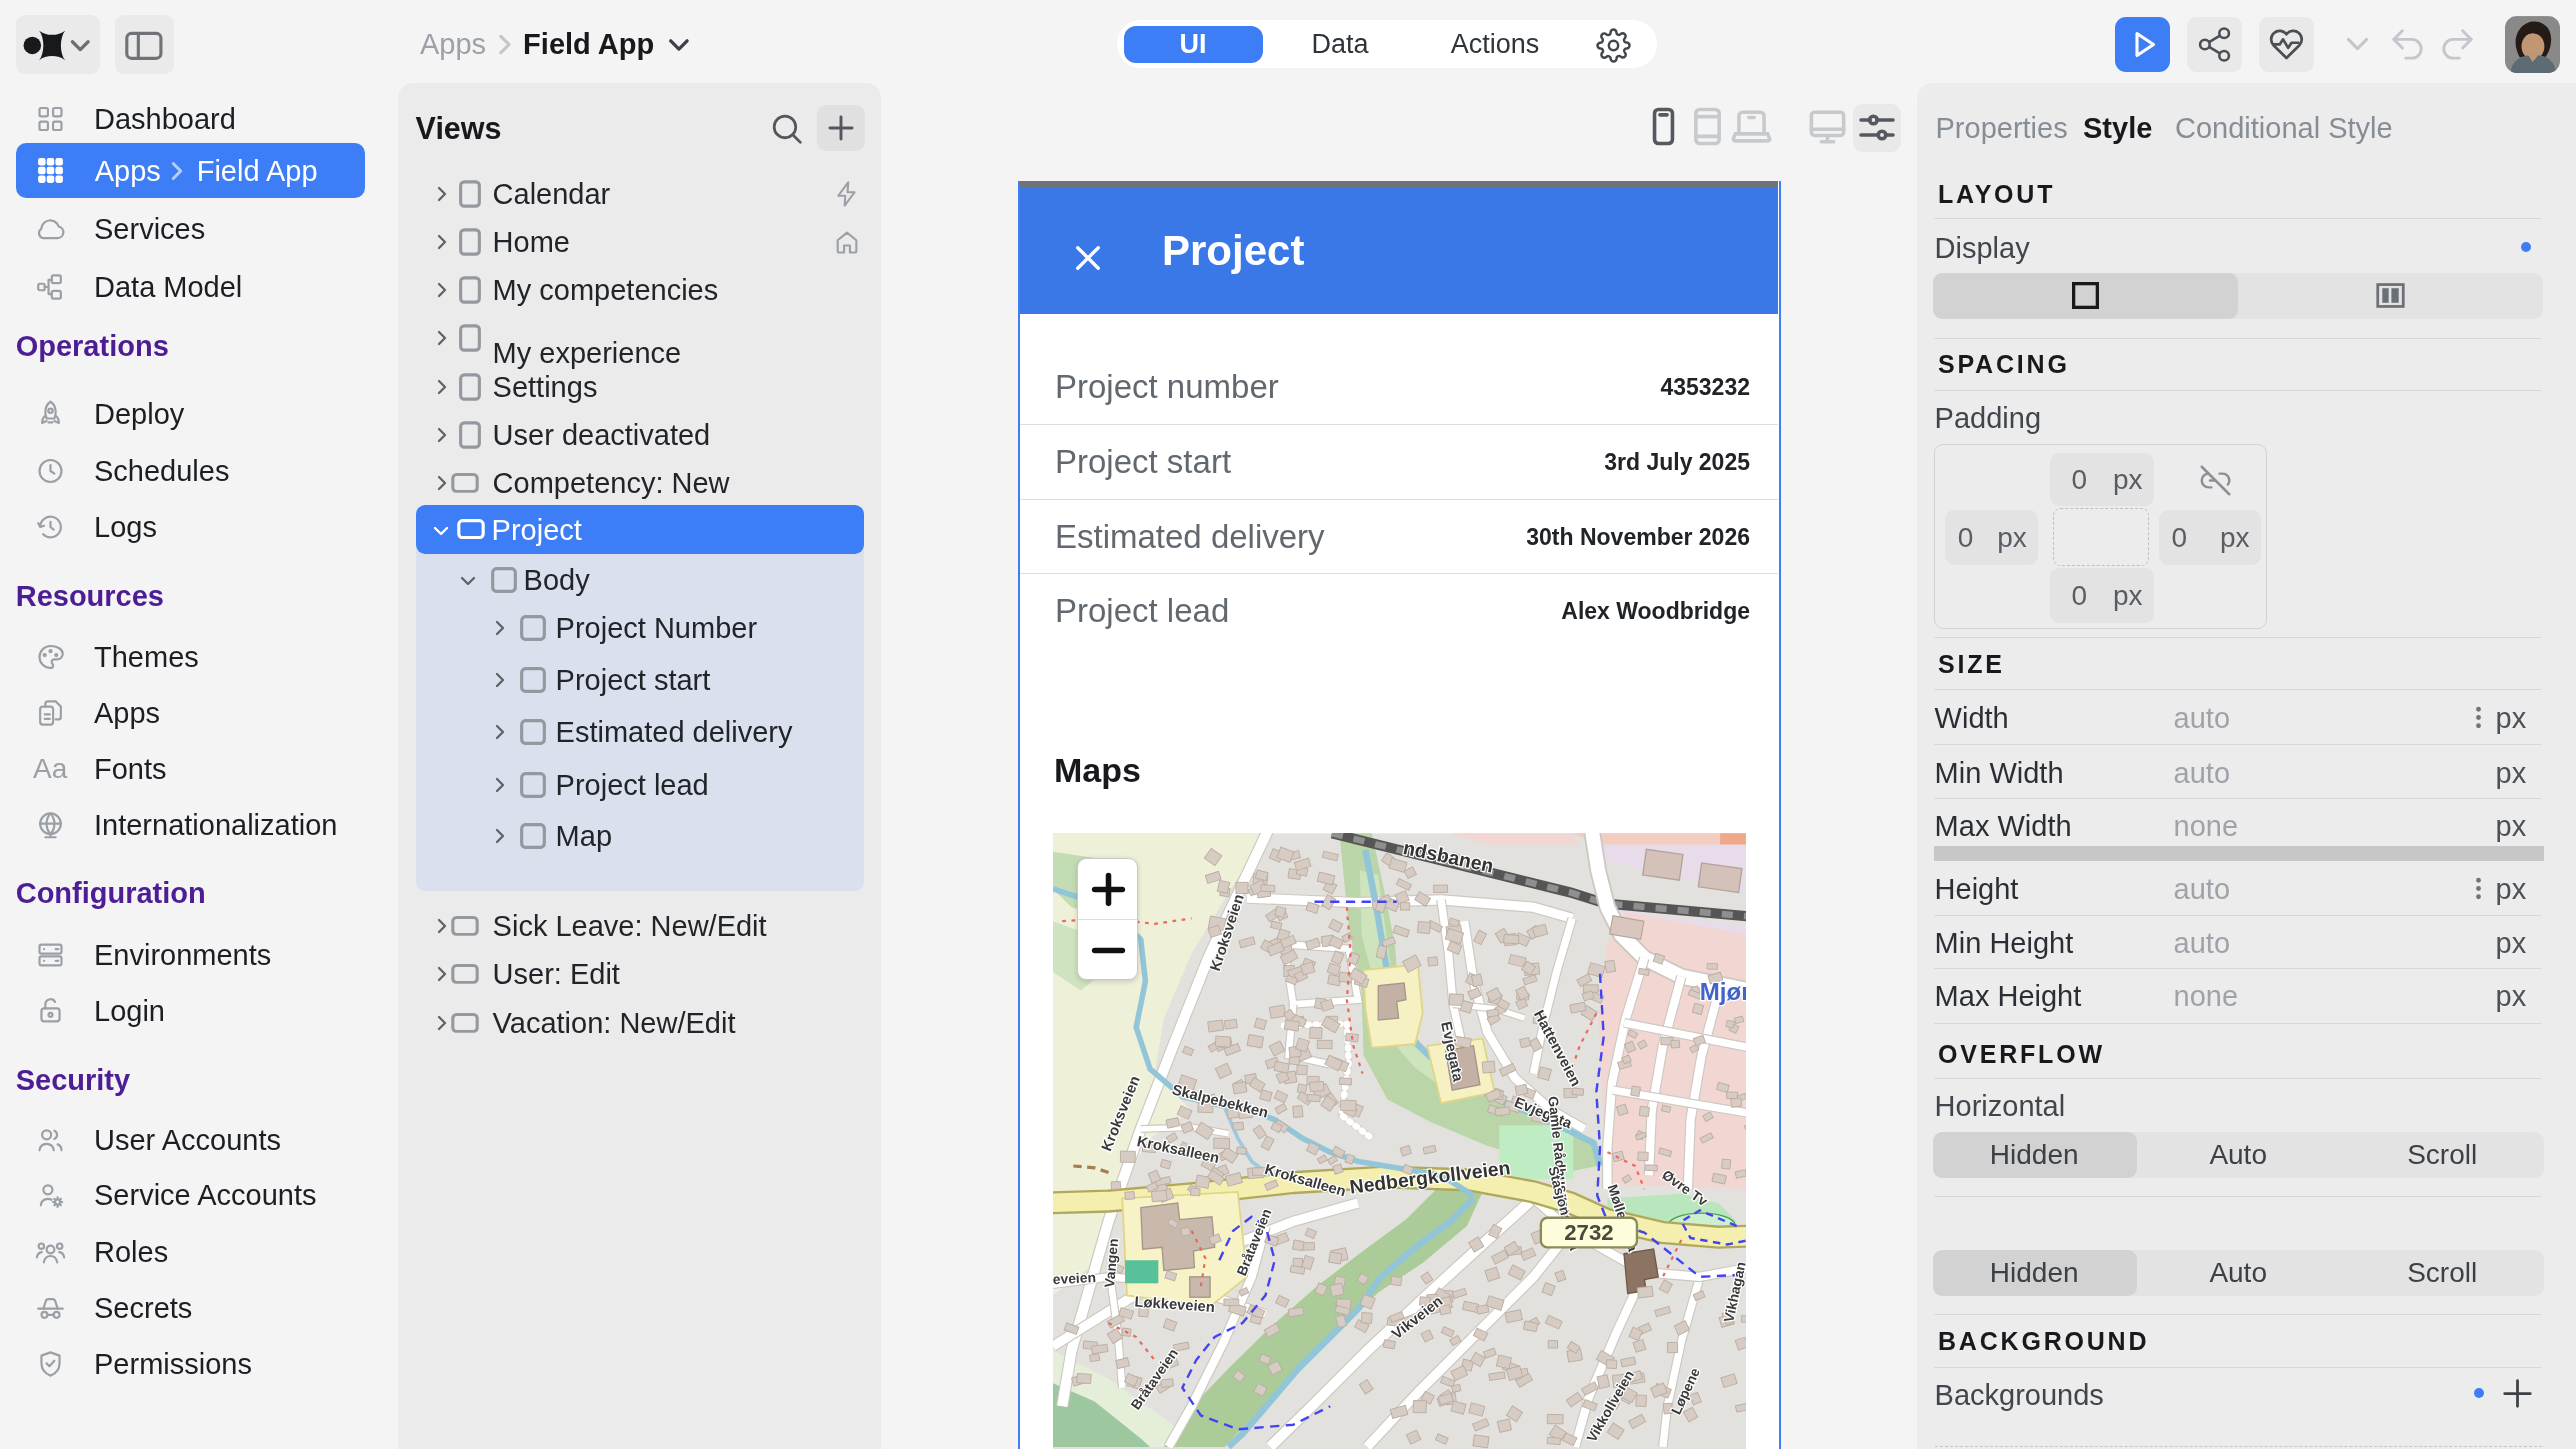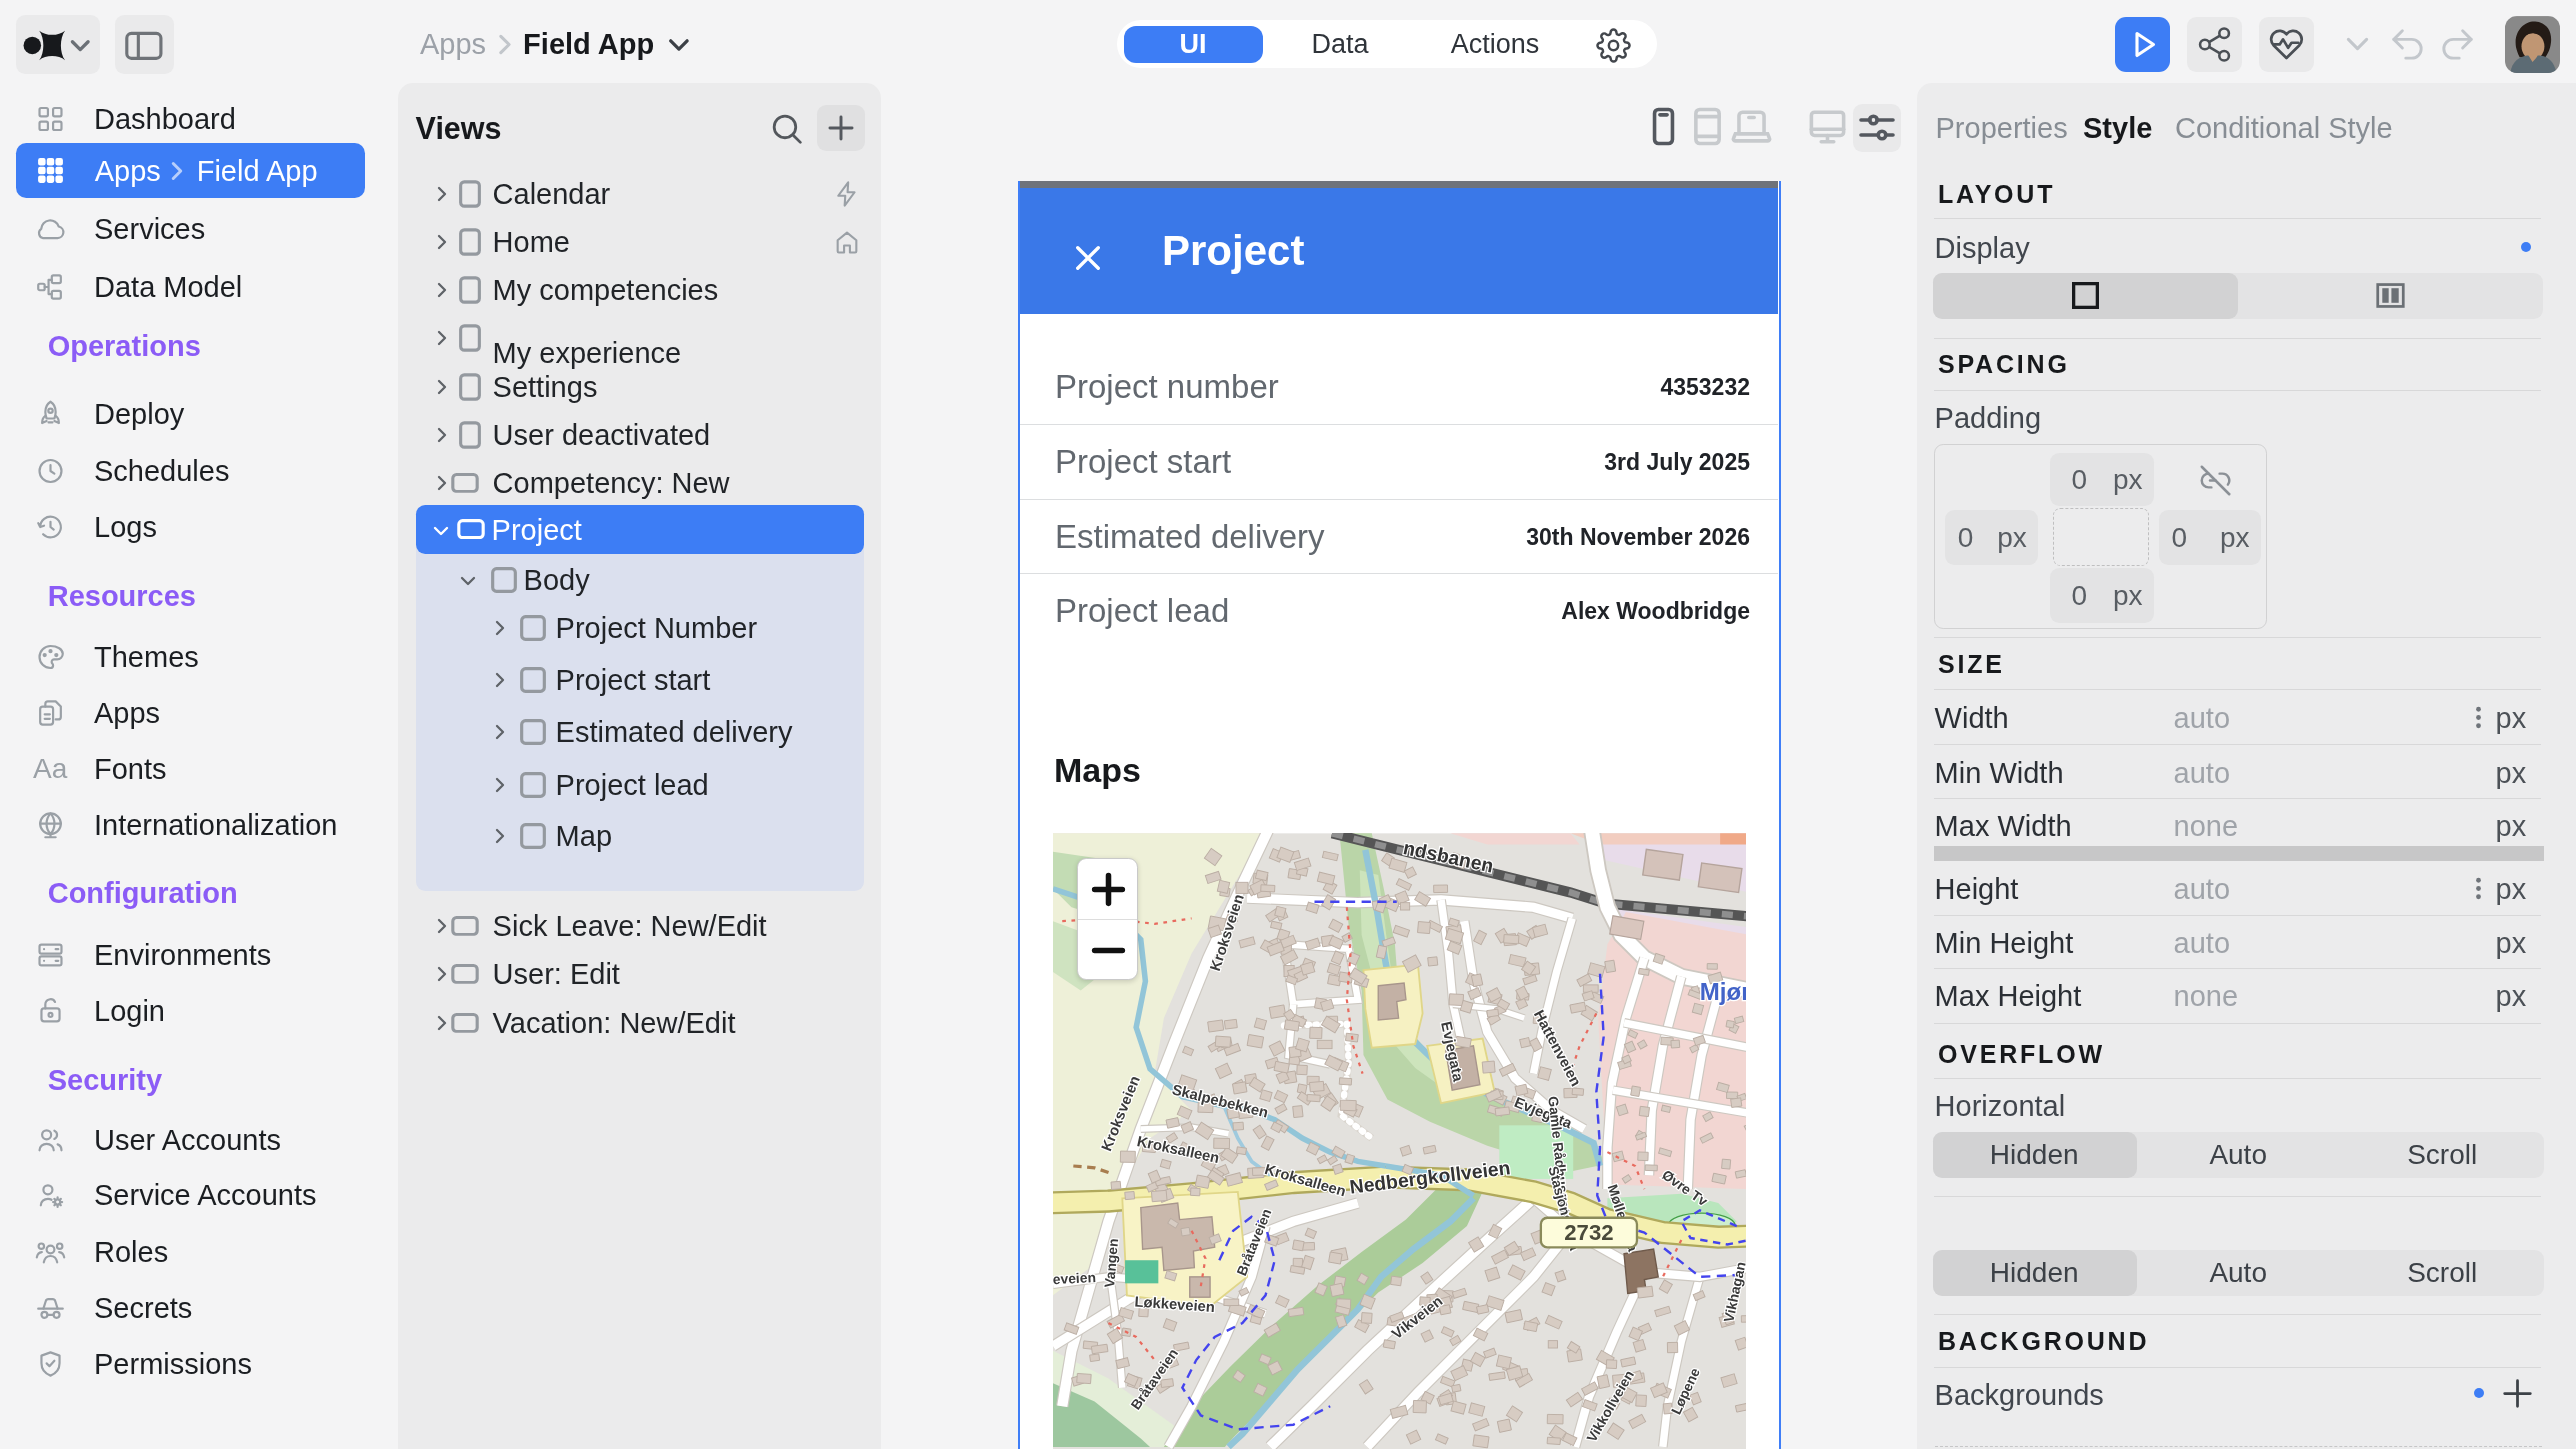--- a/index.html
+++ b/index.html
@@ -10,21 +10,21 @@
 .tb-btn{position:absolute;background:#eaeaeb;border-radius:9.2px;}
 .crumb{position:absolute;font-size:29px;display:flex;align-items:center;}
 
 .topseg{position:absolute;left:1117px;top:20.3px;width:540px;height:48px;background:#ffffff;border-radius:24px;display:flex;align-items:center;}
 .topseg .ui{position:absolute;left:6.5px;top:5.5px;width:139px;height:37px;background:#3d7df5;border-radius:12px;color:#fff;font-weight:bold;font-size:27px;display:flex;align-items:center;justify-content:center;}
 .topseg .t{position:absolute;top:0;height:48px;display:flex;align-items:center;justify-content:center;font-size:27px;color:#2f343a;}
 
 .nav-item{position:absolute;left:0;width:370px;height:55px;}
 .nav-item .ic{position:absolute;left:35px;top:50%;transform:translateY(-50%);width:31px;height:31px;}
 .nav-item .tx{position:absolute;left:94px;top:50%;transform:translateY(-50%);font-size:29px;color:#1b1e22;white-space:nowrap;}
-.nav-head{position:absolute;left:15.7px;font-size:29px;font-weight:bold;color:#8b5cf6;white-space:nowrap;margin-left:32px;}
+.nav-head{position:absolute;left:15.7px;font-size:29px;font-weight:bold;color:#4c1d95;white-space:nowrap;}
 .nav-sel{position:absolute;left:15.7px;width:349px;background:#3d7df5;border-radius:10.2px;}
 
 #views{position:absolute;left:398px;top:83px;width:483px;height:1366px;background:#ebebec;border-radius:15px 15px 0 0;}
 .tree-row{position:absolute;left:17.6px;width:448px;height:48px;}
 .tr-chev{position:absolute;top:50%;transform:translateY(-50%);}
 .tr-ic{position:absolute;top:50%;transform:translateY(-50%);}
 .tr-tx{position:absolute;top:50%;transform:translateY(-50%);font-size:29px;color:#212428;white-space:nowrap;}
 
 #phone{position:absolute;left:1018px;top:181px;width:763px;height:1268px;border-left:2.8px solid #3f7ef7;border-right:2.8px solid #3f7ef7;background:#fff;}
 #phone .ptop{position:absolute;left:0;top:0;width:758px;height:6.5px;background:#6f737a;}

